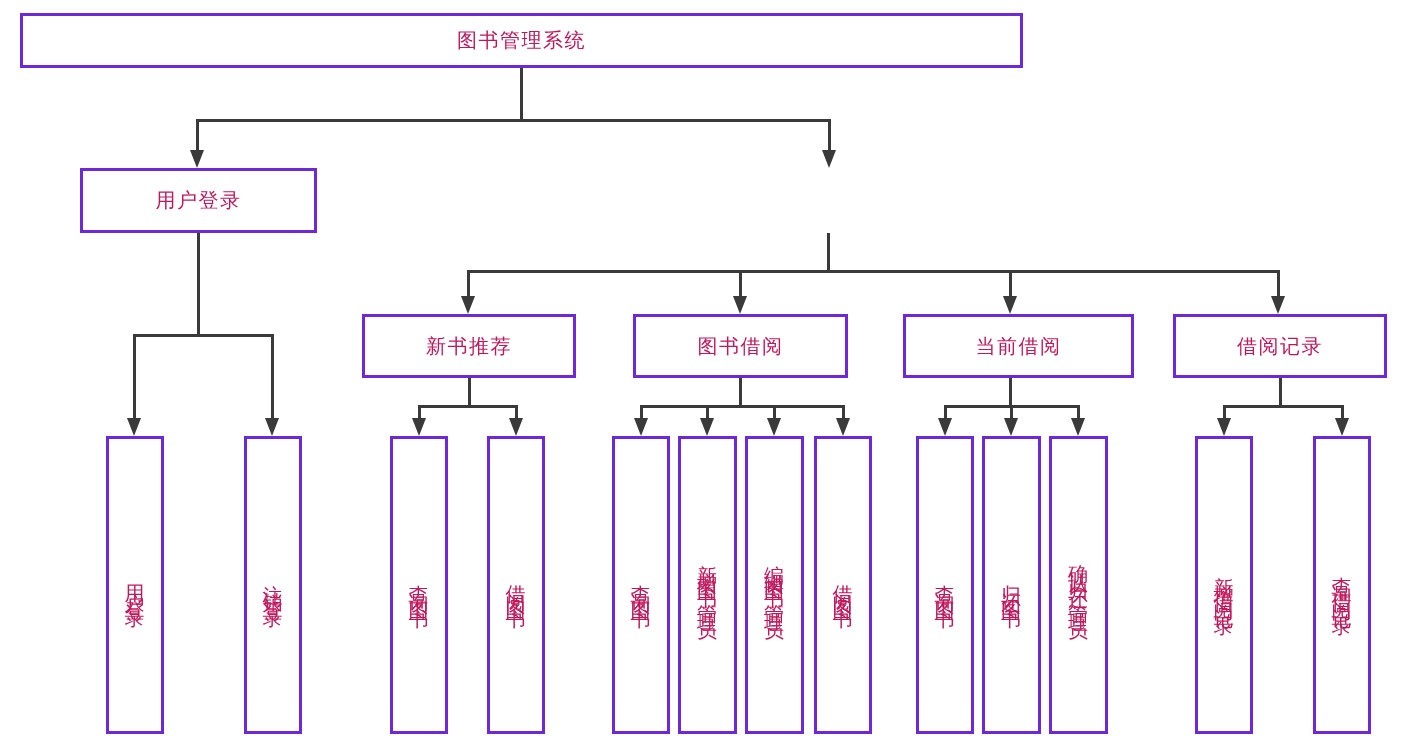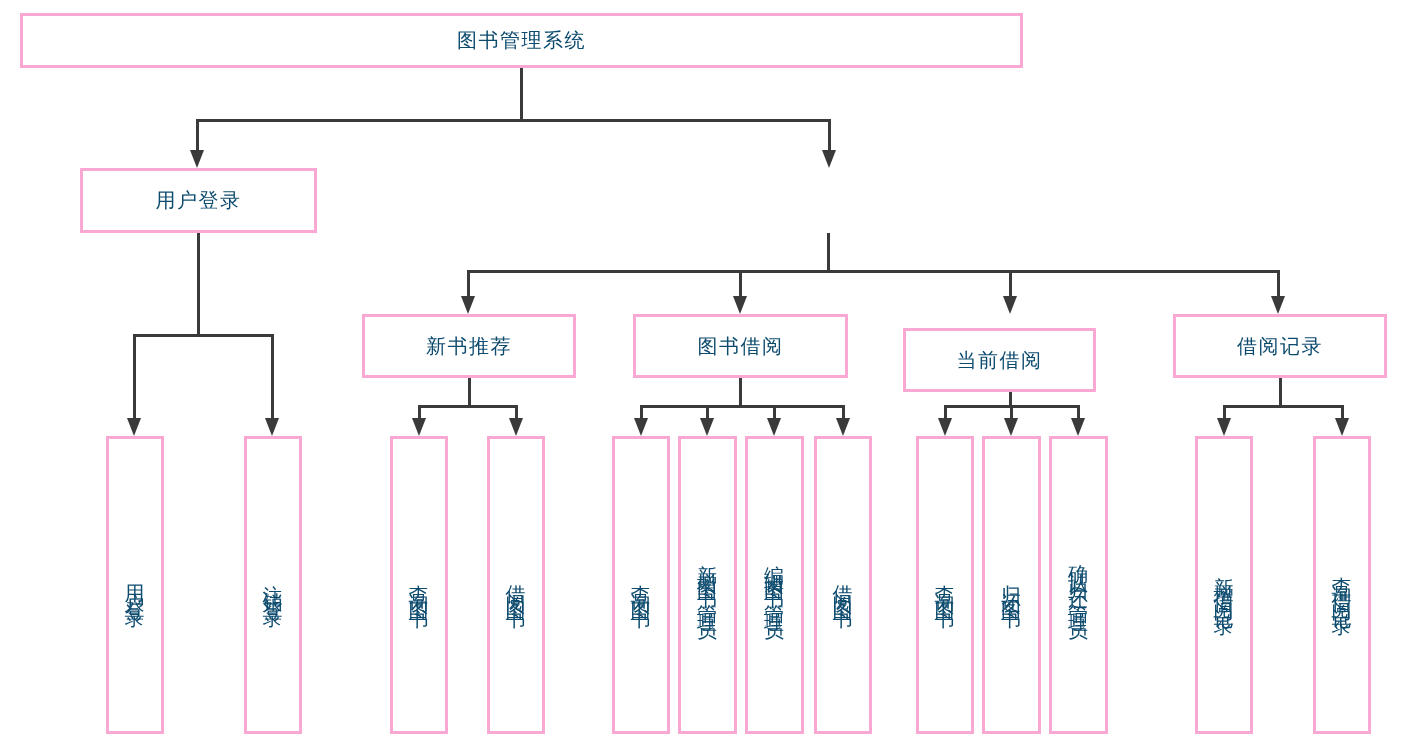--- a/index.html
+++ b/index.html
@@ -8,25 +8,25 @@
     position: relative;
     width: 1405px;
     height: 747px;
     background: #ffffff;
     overflow: hidden;
   }
   .box {
     position: absolute;
     box-sizing: border-box;
     background: #ffffff;
-    border: 3px solid #f9a8d4;
+    border: 3px solid #6d28d9;
     display: flex;
     align-items: center;
     justify-content: center;
-    color: #0c4a6e;
+    color: #be185d;
     font-size: 20px;
     letter-spacing: 1.5px;
     z-index: 2;
   }
   .box .lbl { white-space: nowrap; }
   .vbox .lbl {
     writing-mode: vertical-rl;
     text-orientation: mixed;
     letter-spacing: 8px;
     line-height: 1.1;
@@ -95,21 +95,21 @@
     <div class="vl" style="left:1277px; top:270px; height:28px;"></div>
     <div class="arr" style="left:1271px; top:296px;"></div>
   </div>
 
   <div class="box" style="left:362px; top:314px; width:214px; height:64px;">
     <span class="lbl">新书推荐</span>
   </div>
   <div class="box" style="left:633px; top:314px; width:215px; height:64px;">
     <span class="lbl">图书借阅</span>
   </div>
-  <div class="box" style="left:903px; top:328px; width:193px; height:64px;">
+  <div class="box" style="left:903px; top:314px; width:231px; height:64px;">
     <span class="lbl">当前借阅</span>
   </div>
   <div class="box" style="left:1173px; top:314px; width:214px; height:64px;">
     <span class="lbl">借阅记录</span>
   </div>
 
   <div>
     <div class="vl" style="left:468px; top:378px; height:29px;"></div>
     <div class="hl" style="left:418px; top:405px; width:100px;"></div>
     <div class="vl" style="left:418px; top:405px; height:15px;"></div>

